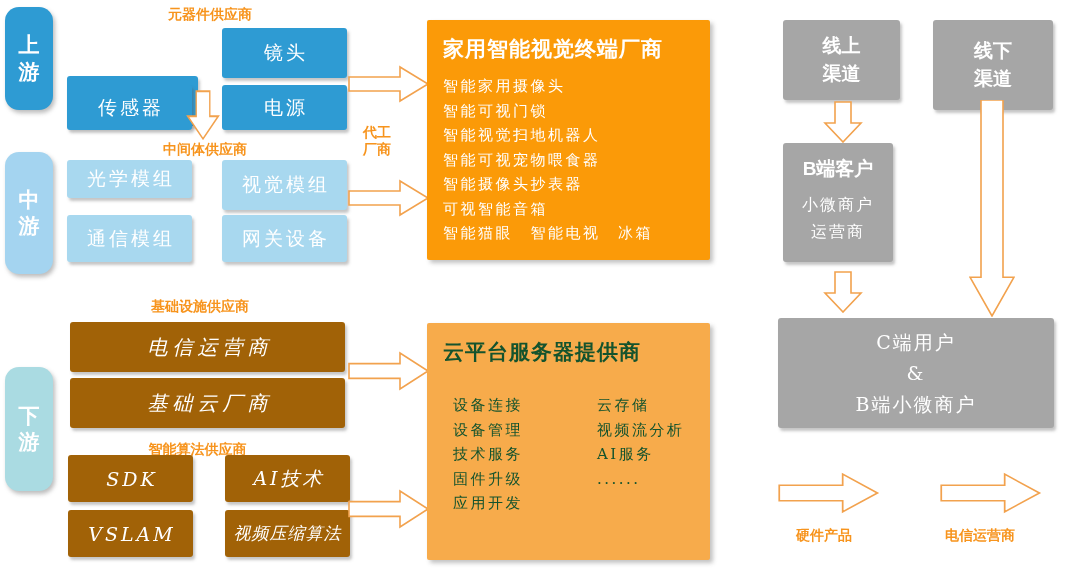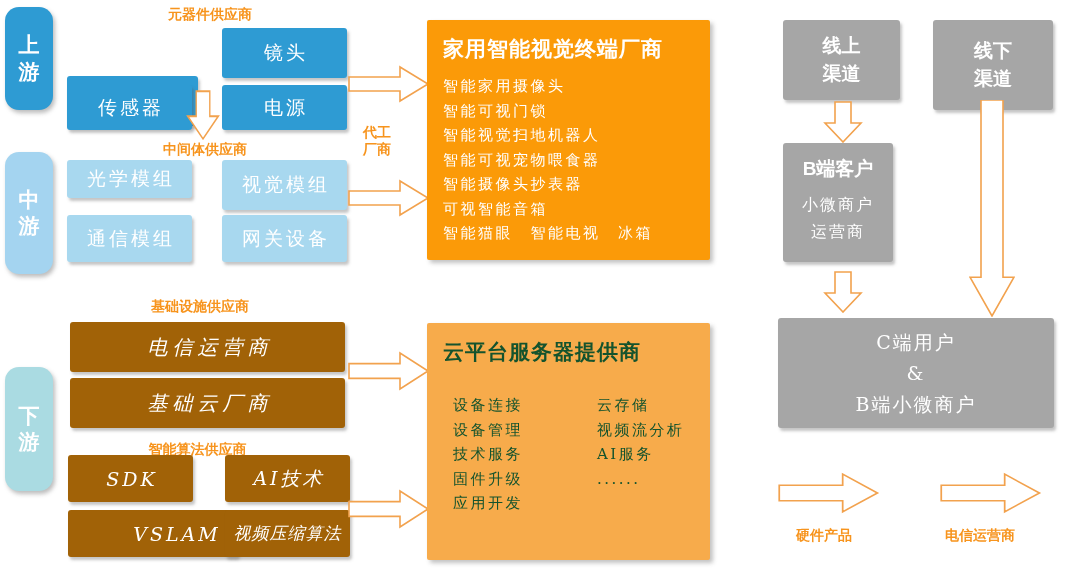--- a/index.html
+++ b/index.html
@@ -77,21 +77,21 @@
     <polygon points="1,12 52,12 52,2 80,19 52,36 52,26 1,26" fill="#ffffff" stroke="#F2A24E" stroke-width="1.6"></polygon>
   </svg>
 
   <div class="olabel" style="left:120px;top:298px;width:160px;">基础设施供应商</div>
   <div class="bx teal serif widetext" style="left:70px;top:322px;width:275px;height:50px;">电信运营商</div>
   <div class="bx teal serif widetext" style="left:70px;top:378px;width:275px;height:50px;">基础云厂商</div>
 
   <div class="olabel" style="left:120px;top:433px;width:155px;margin-top:8px;">智能算法供应商</div>
   <div class="bx teal serif boxtext" style="left:225px;top:455px;width:125px;height:47px;">AI技术</div>
   <div class="bx teal serif boxtext" style="left:68px;top:455px;width:125px;height:47px;">SDK</div>
-  <div class="bx teal serif boxtext" style="left:68px;top:510px;width:125px;height:47px;padding-left:45px;">VSLAM</div>
+  <div class="bx teal serif boxtext" style="left:68px;top:510px;width:125px;height:47px;">VSLAM</div>
   <div class="bx teal serif" style="left:225px;top:510px;width:125px;height:47px;font-size:17px;letter-spacing:1px;">视频压缩算法</div>
 
   <svg class="arrow-svg" style="left:348px;top:351px;" width="82" height="40" viewBox="0 0 82 38" preserveAspectRatio="none">
     <polygon points="1,12 52,12 52,2 80,19 52,36 52,26 1,26" fill="#ffffff" stroke="#F2A24E" stroke-width="1.6"></polygon>
   </svg>
   <svg class="arrow-svg" style="left:348px;top:489px;" width="82" height="40" viewBox="0 0 82 38" preserveAspectRatio="none">
     <polygon points="1,12 52,12 52,2 80,19 52,36 52,26 1,26" fill="#ffffff" stroke="#F2A24E" stroke-width="1.6"></polygon>
   </svg>
 
   <div class="orange1" style="left:427px;top:20px;width:283px;height:240px;">

